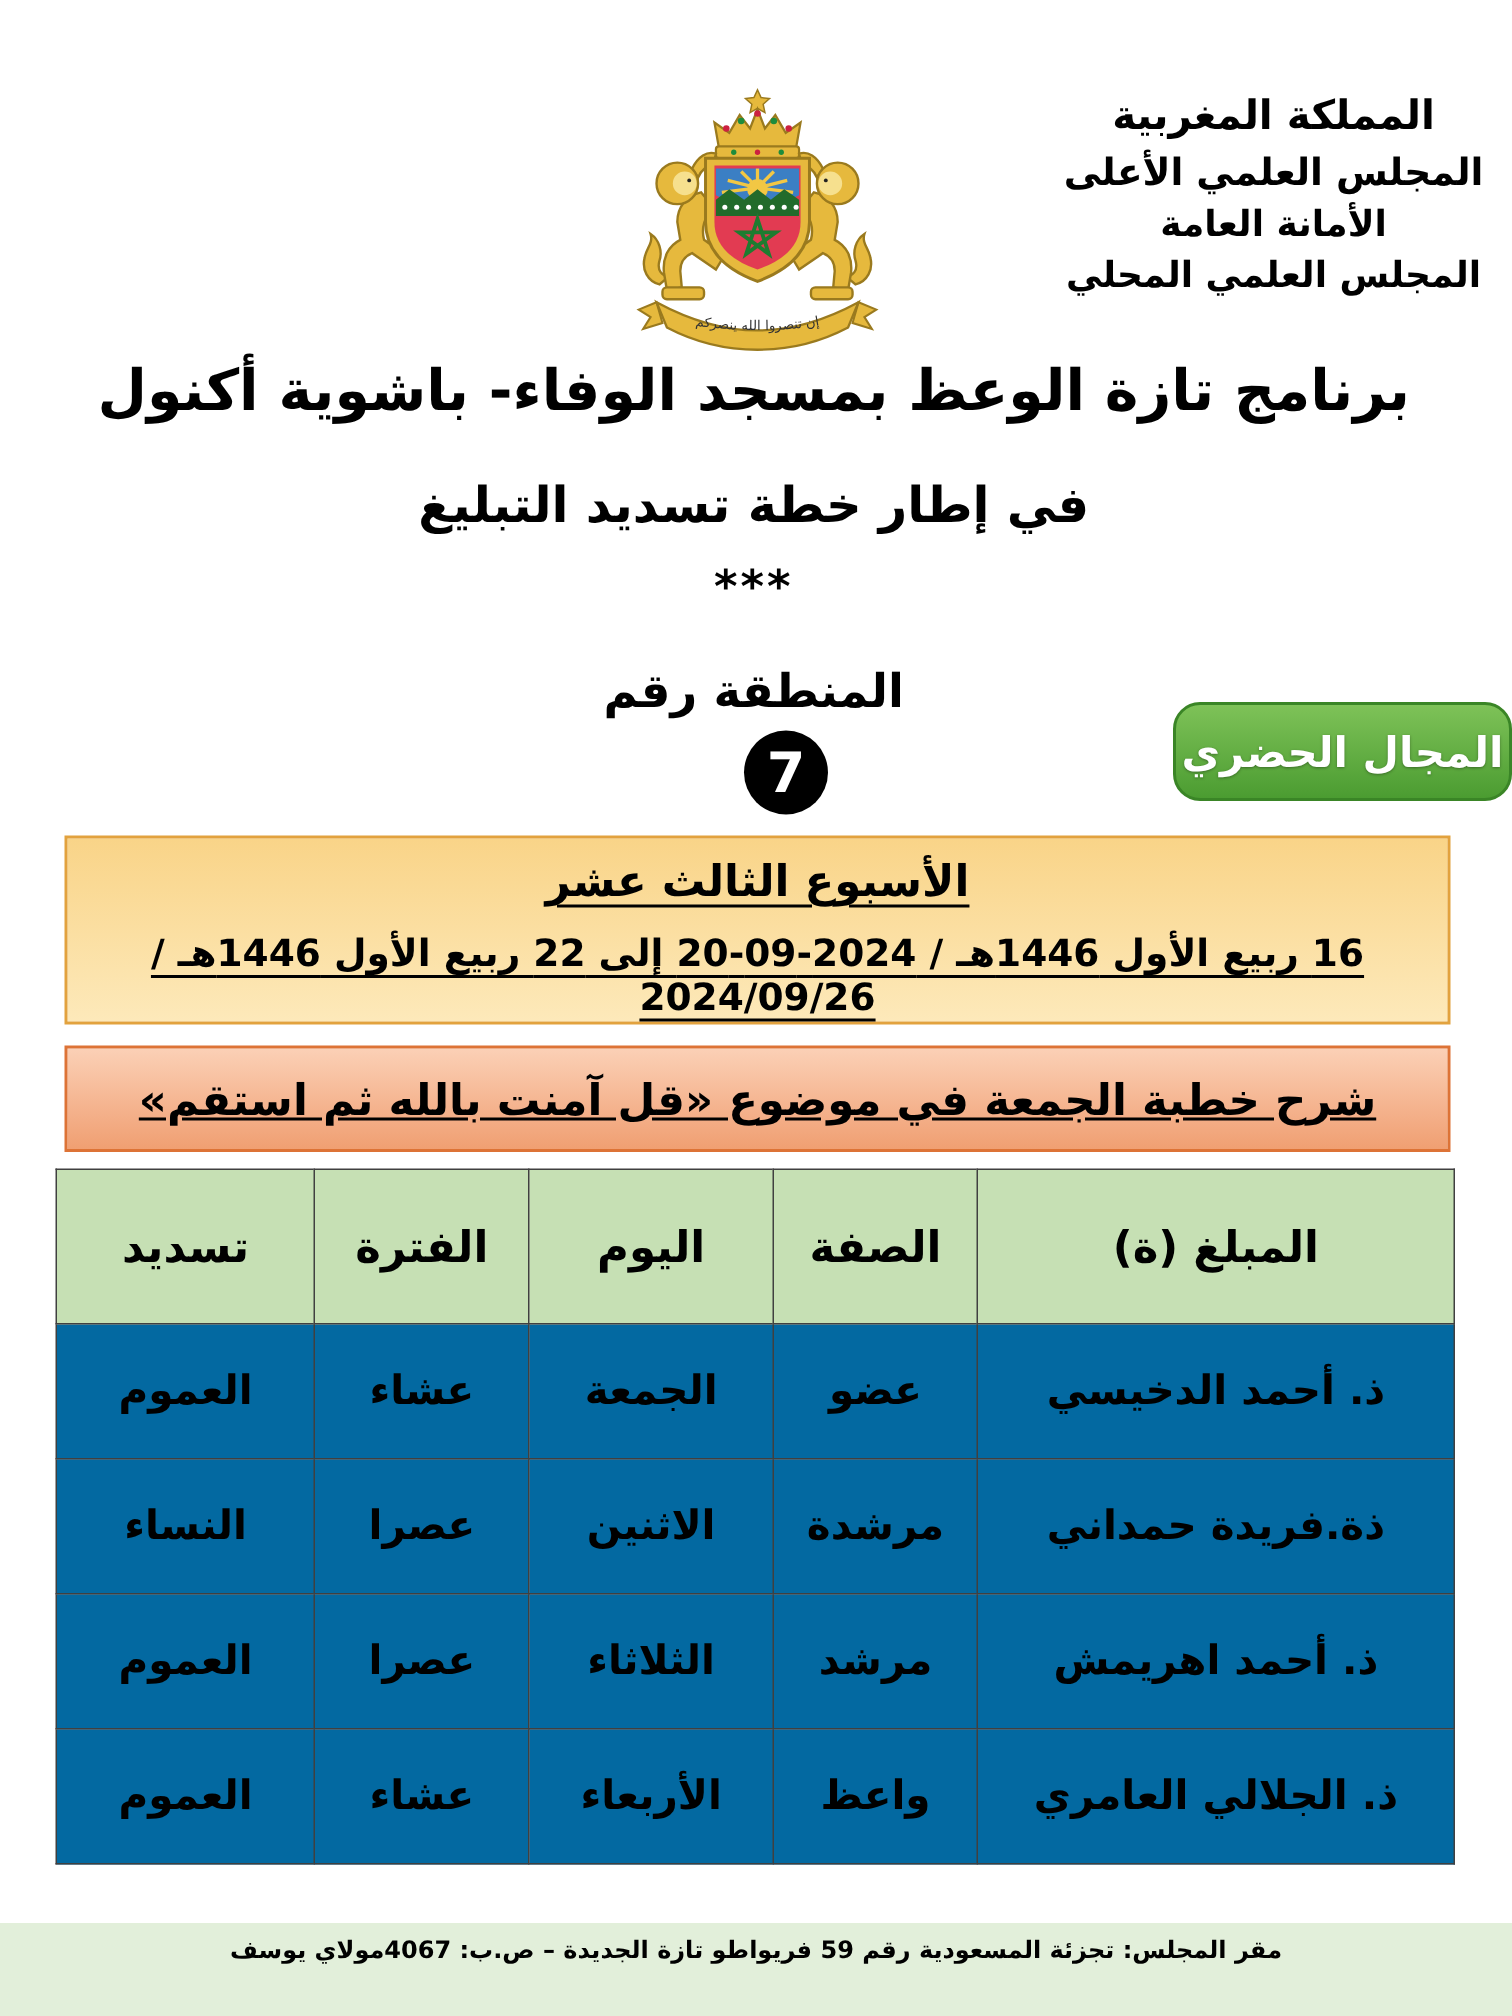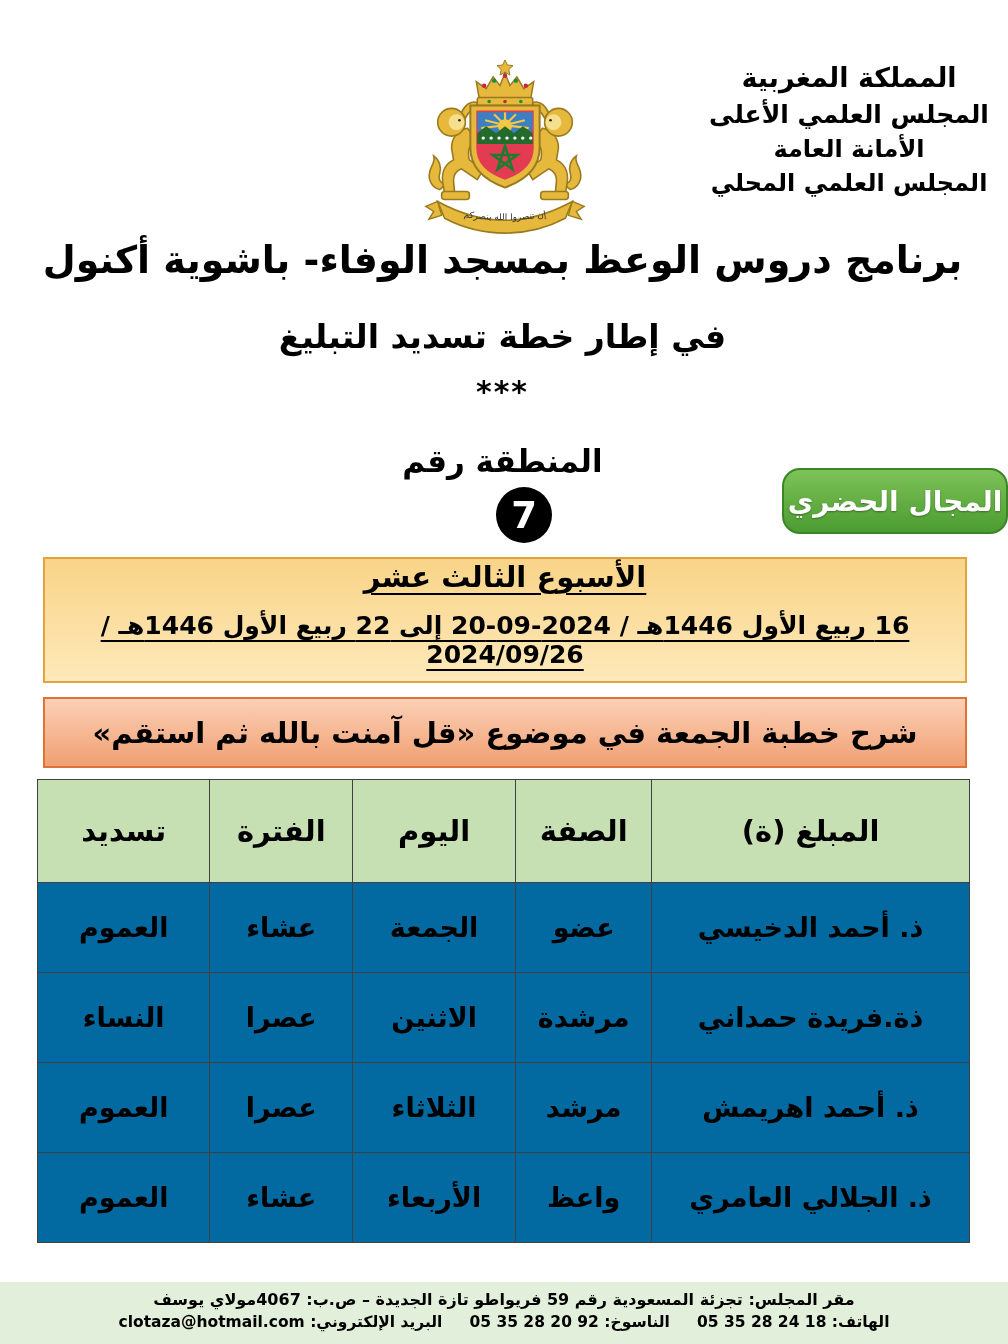--- a/index.html
+++ b/index.html
@@ -40,30 +40,30 @@
     border:2px solid var(--badge_border); border-radius:18px;
     color:#fff; font-size:28px; font-weight:bold; direction:rtl;
     display:flex; align-items:center; justify-content:center;
     text-shadow:0 1px 2px rgba(0,0,0,.35);
   }
   
   .week-box{
     position:absolute; left:43px; top:557px; width:924px; height:126px; box-sizing:border-box;
     background:linear-gradient(180deg,var(--week_box_top),var(--week_box_bottom));
     border:2px solid var(--week_box_border);
-    text-align:center; direction:rtl; padding-top:1px;
+    text-align:center; direction:rtl; padding-top:11px;
   }
   .week-title{font-size:29px; font-weight:bold; text-decoration:underline; text-underline-offset:6px; text-decoration-thickness:2px;}
   .week-dates{margin-top:17px; font-size:25px; font-weight:bold; text-decoration:underline; text-underline-offset:6px; text-decoration-thickness:2px;}
   .topic-box{
     position:absolute; left:43px; top:697px; width:924px; height:71px; box-sizing:border-box;
     background:linear-gradient(180deg,var(--topic_box_top),var(--topic_box_bottom));
     border:2px solid var(--topic_box_border);
     font-size:29px; font-weight:bold; direction:rtl;
-    display:flex; align-items:center; justify-content:center;
+    display:flex; align-items:center; justify-content:center;text-decoration:underline;
   }
   
   .schedule{
     position:absolute; left:37px; top:779px; width:933px;
     border-collapse:collapse; direction:rtl; table-layout:fixed;
   }
   .schedule th,.schedule td{
     border:1.5px solid var(--table_border); text-align:center; vertical-align:middle;
     font-weight:bold; background:#0369a1; padding:0;
   }
@@ -153,21 +153,21 @@
   </svg>
 
   <div class="org">
     <div class="org-l0">المملكة المغربية</div>
     <div class="org-l1">المجلس العلمي الأعلى</div>
     <div class="org-l2">الأمانة العامة</div>
     <div class="org-l3">المجلس العلمي المحلي</div>
   </div>
 
   <div class="titleblock">
-    <div class="main-title">برنامج دروس الوعظ بمسجد الوفاء- باشوية أكنول</div>
+    <div class="main-title">برنامج تازة الوعظ بمسجد الوفاء- باشوية أكنول</div>
     <div class="sub-title">في إطار خطة تسديد التبليغ</div>
     <div class="stars">***</div>
     <div class="zone-label">المنطقة رقم</div>
   </div>
 
   <div class="zone-circle">
     <span>7</span>
   </div>
 
   <div class="domain-badge">المجال الحضري</div>
@@ -223,16 +223,15 @@
         <td>واعظ</td>
         <td>الأربعاء</td>
         <td>عشاء</td>
         <td>العموم</td>
       </tr>
     </tbody>
   </table>
 
   <div class="footer">
     <div class="footer-l1">مقر المجلس: تجزئة المسعودية رقم 59 فريواطو تازة الجديدة – ص.ب: 4067مولاي يوسف</div>
-    <div class="footer-l2">الهاتف: 18 24 28 35 05&nbsp;&nbsp;&nbsp;&nbsp; الناسوخ: 92 20 28 35 05&nbsp;&nbsp;&nbsp;&nbsp; البريد الإلكتروني: clotaza@hotmail.com</div>
   </div>
 
 </div>
 
 </body></html>

